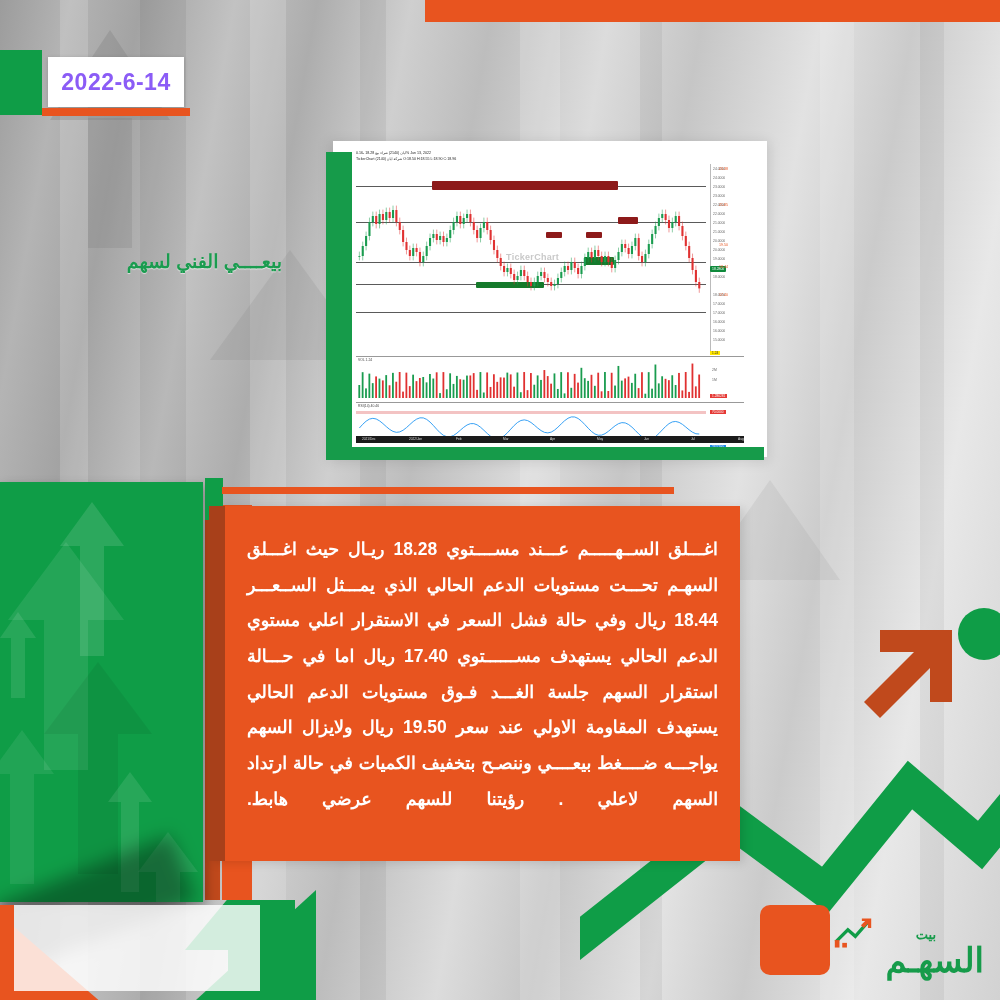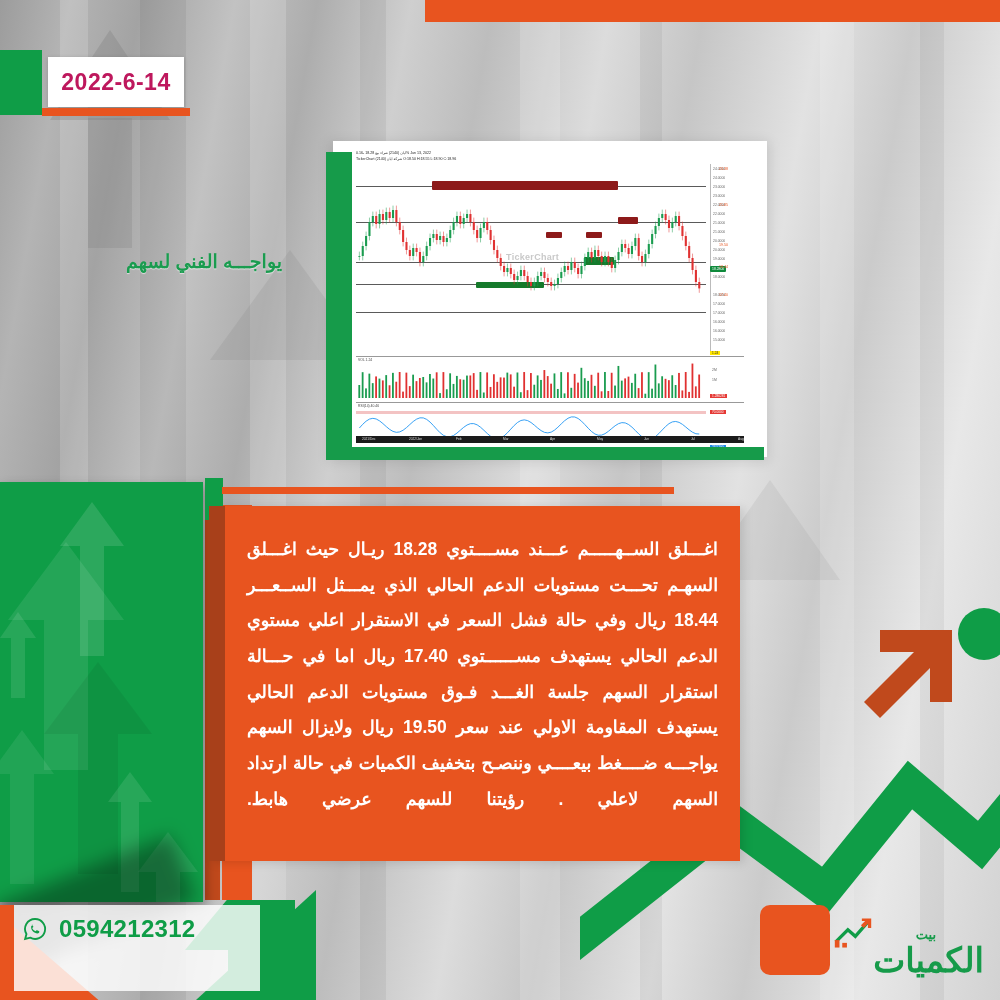--- a/index.html
+++ b/index.html
@@ -39,21 +39,21 @@
     position:absolute; left:0; top:50px; width:42px; height:65px;
     background:#0f9d47; z-index:7;
   }
   .date-badge{
     position:absolute; left:48px; top:57px; width:136px; height:50px;
     background:#ffffff; z-index:8;
     display:flex; align-items:center; justify-content:center;
     box-shadow:0 1px 4px rgba(0,0,0,.18);
   }
   .date-badge span{
-    color:#be185d; font-size:23px; font-weight:bold; letter-spacing:.5px;
+    color:#8b5cf6; font-size:23px; font-weight:bold; letter-spacing:.5px;
   }
   .date-underline{
     position:absolute; left:42px; top:108px; width:148px; height:8px;
     background:#e8541f; z-index:8;
   }
 
   
   .title-block{
     position:absolute; right:718px; top:250px; z-index:9;
     text-align:right; direction:rtl;
@@ -256,21 +256,21 @@
 
 <div class="top-orange"></div>
 
 <div class="date-green-sq"></div>
 <div class="date-badge">
   <span>2022-6-14</span>
 </div>
 <div class="date-underline"></div>
 
 <div class="title-block">
-  <div class="title-sub">يواجـــه الفني لسهم</div>
+  <div class="title-sub">بيعــــي الفني لسهم</div>
 </div>
 
 <div class="chart-shadow"></div>
 <div class="chart-white"></div>
 <div class="chart-green-frame"></div>
 
 <div class="chart-inner">
 
   <div class="ch-hdr">ايان (2140)  شراء  بيع   18.28   -0.16%   Jun 13, 2022</div>
   <div class="ch-hdr" style="top:8px;">TickerChart شركة ايان (2140) O:18.50 H:18.55 L:18.90 C:18.96</div>
@@ -716,35 +716,28 @@
 </div>
 
 <svg class="trend" viewBox="0 0 420 430">
   <path d="M-40 400 L150 250 L245 320 L330 215 L400 275 L470 190" fill="none" stroke="#0f9d47" stroke-width="34" stroke-linejoin="miter" stroke-linecap="butt"></path>
   <path d="M300 60 L372 60 L372 132 L350 132 L350 98 L300 148 L284 132 L334 82 L300 82 Z" fill="#c0491c"></path>
   <circle cx="404" cy="64" r="26" fill="#0f9d47"></circle>
 </svg>
 <div class="logo-orange-sq"></div>
 
 <div class="contact">
-  <div class="contact-row c-row1">
-    <svg class="ic" viewBox="0 0 24 24">
-      <path fill="none" stroke="#0f9d47" stroke-width="1.7" d="M12 2.8a9.2 9.2 0 0 0-7.9 13.9L2.9 21.2l4.7-1.2A9.2 9.2 0 1 0 12 2.8Z"></path>
-      <path fill="#0f9d47" d="M9 7.6c.3 0 .5.1.7.5l.7 1.6c.1.3 0 .5-.2.7l-.5.5c-.2.2-.2.4-.1.6.5 1 1.4 1.9 2.5 2.4.2.1.4.1.6-.1l.5-.5c.2-.2.4-.3.7-.2l1.6.7c.4.2.5.4.5.7 0 .9-.8 1.6-1.7 1.6-3.1 0-5.9-2.8-5.9-5.9 0-.9.7-1.6 1.6-1.6Z"></path>
-    </svg>
-    <span class="phone-txt">0594212312</span>
-  </div>
 </div>
 <div class="contact-orange-edge"></div>
 
 <div class="logo">
   <svg viewBox="0 0 150 86" style="position:absolute;left:-6px;top:4px;width:70px;height:52px;">
     <path d="M8 60 L34 34 L50 48 L78 16" fill="none" stroke="#0f9d47" stroke-width="7"></path>
     <path d="M64 10 L84 10 L84 30 L77 30 L77 21 L68 30 L62 24 L71 15 L64 15 Z" fill="#e8541f"></path>
     <rect x="6" y="56" width="10" height="16" fill="#e8541f"></rect>
     <rect x="22" y="62" width="10" height="10" fill="#e8541f"></rect>
   </svg>
   <div class="logo-small">بيت</div>
-  <div class="logo-txt">الكميات</div>
+  <div class="logo-txt">السهـم</div>
 </div>
 
 <div class="contact-green-wedge"></div>
 <div class="contact-green-r"></div>
 
 </body></html>

